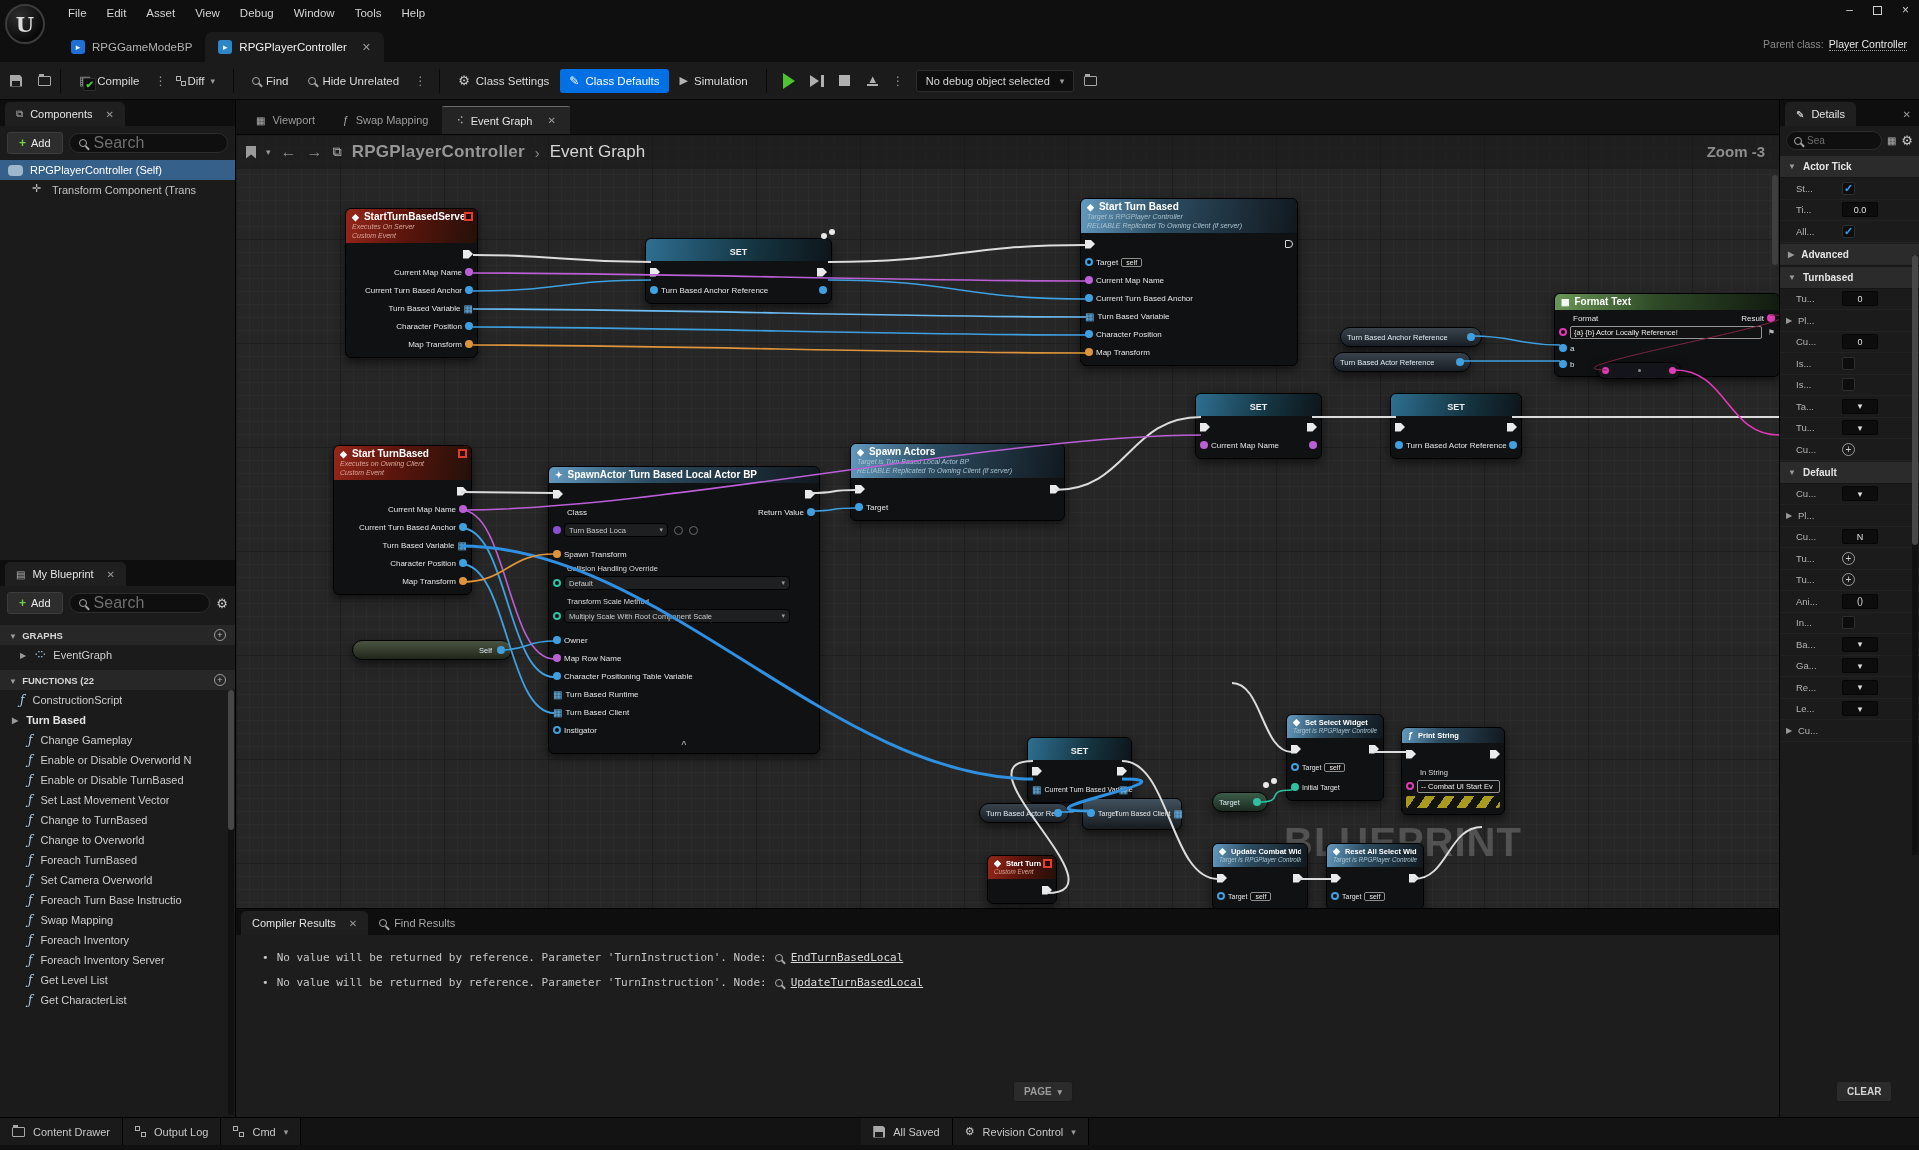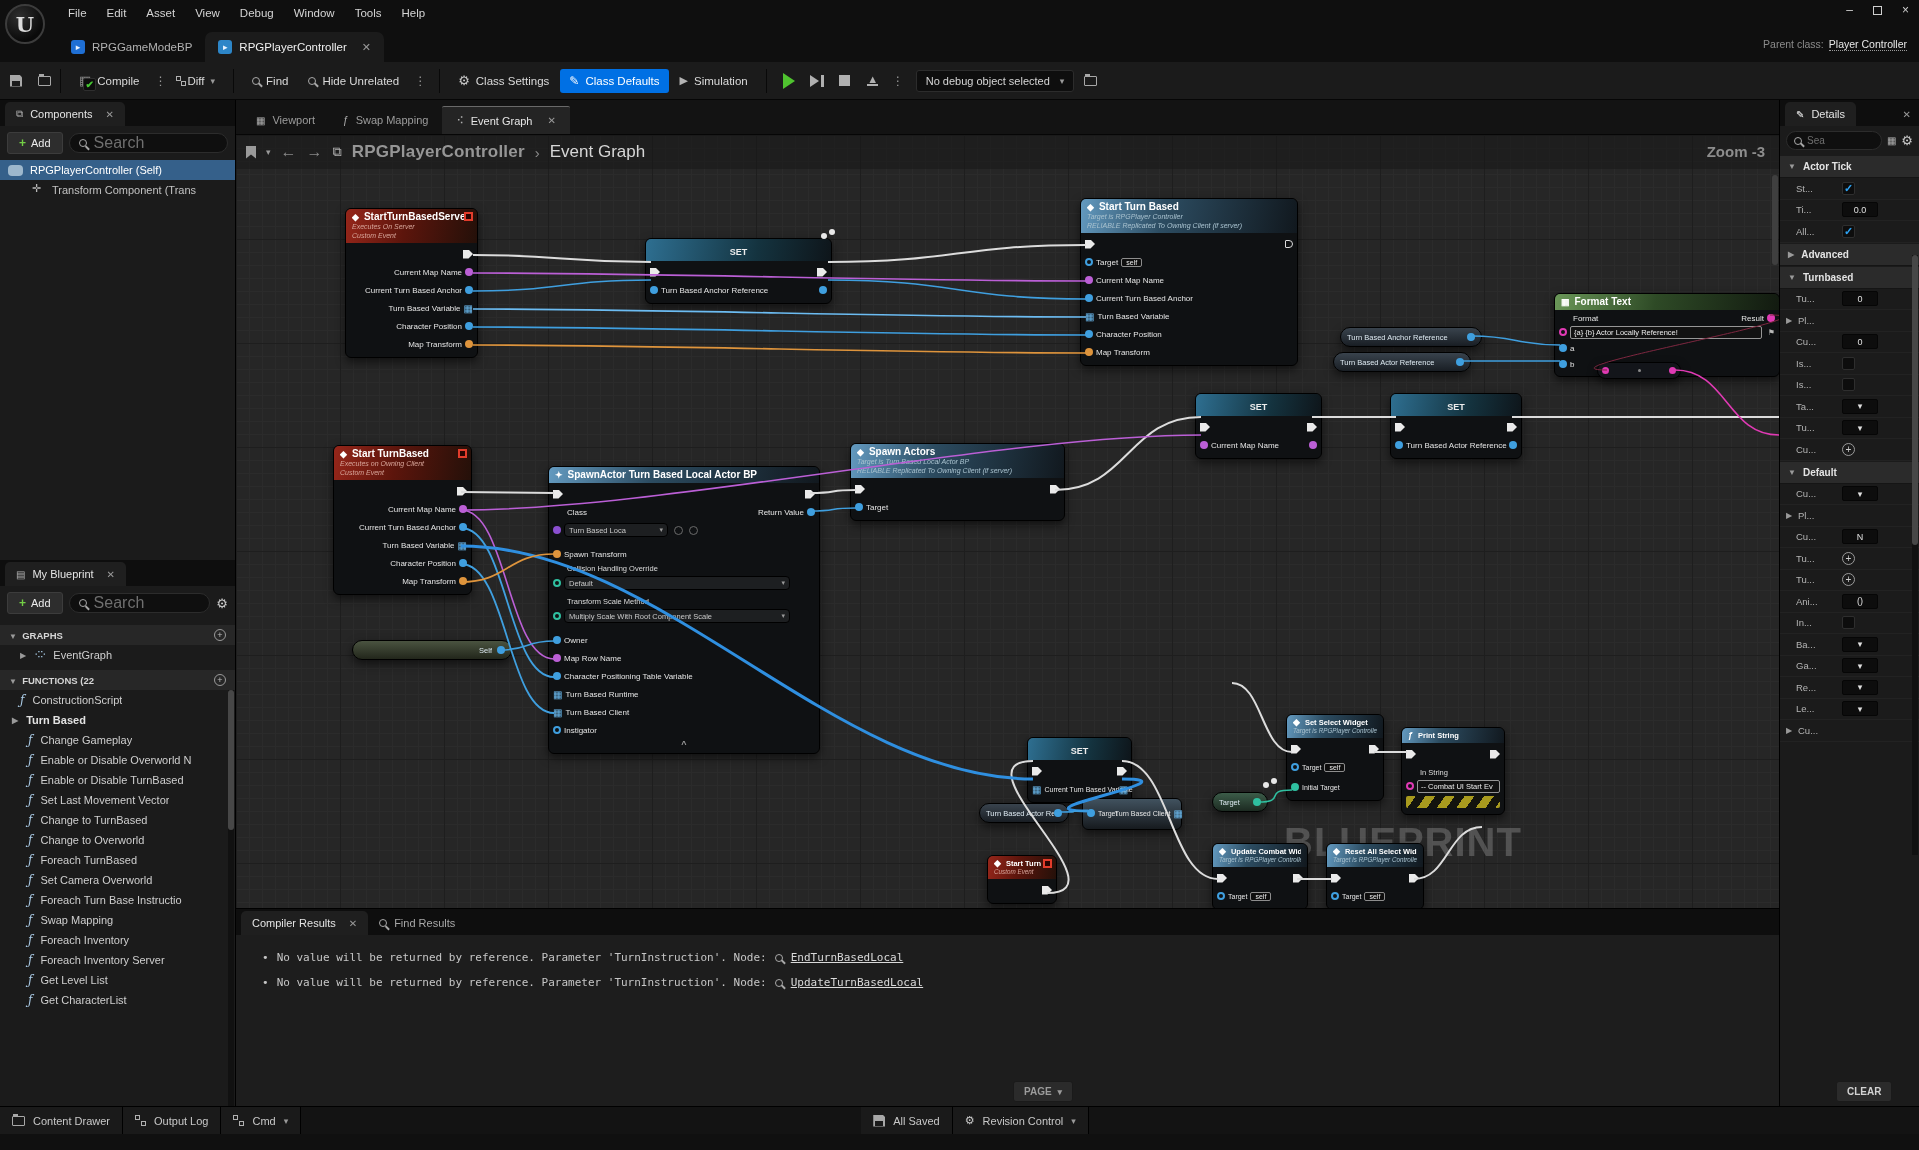--- a/index.html
+++ b/index.html
@@ -211,21 +211,21 @@
   #compiler { left:236px; top:908px; width:1543px; height:214px; background:#1d1d1d; border-top:1px solid #000; }
   .cmsg { display:flex; align-items:center; gap:8px; padding:6px 0 6px 26px;
           font-family:"DejaVu Sans Mono", monospace; font-size:11px; color:#c6c6c6; }
   .cmsg .lnk { color:#dadada; text-decoration:underline; }
   .cbtn { position:absolute; background:#2b2b2b; border:1px solid #1a1a1a; border-radius:3px; color:#d2d2d2;
           font-size:10px; font-weight:bold; padding:4px 10px; display:flex; gap:6px; align-items:center;}
   #pagebtn { left:777px; top:172px; color:#9c9c9c; }
   #clearbtn { left:1600px; top:172px; }
 
   
-  #statusbar { position:absolute; left:0; right:0; bottom:16px; height:28px; background:#131313;
+  #statusbar { position:absolute; left:0; right:0; bottom:5px; height:28px; background:#131313;
                border-top:1px solid #000; display:flex; align-items:stretch; font-size:11px; color:#c8c8c8;}
   .sseg { display:flex; align-items:center; gap:8px; padding:0 12px; border-right:1px solid #000; background:#1a1a1a;}
   #console { flex:1; display:flex; align-items:center; background:#0c0c0c; margin:3px 6px; border:1px solid #222;
              border-radius:2px; padding:0 8px;}
   #console input { background:transparent; border:none; outline:none; width:100%; color:#bdbdbd;
                    font-size:11px; font-style:italic; font-family:"Liberation Sans",sans-serif;}
   #console input::placeholder { color:#666; }
   .sspacer { flex:0 0 560px; }
 </style>
 </head>

